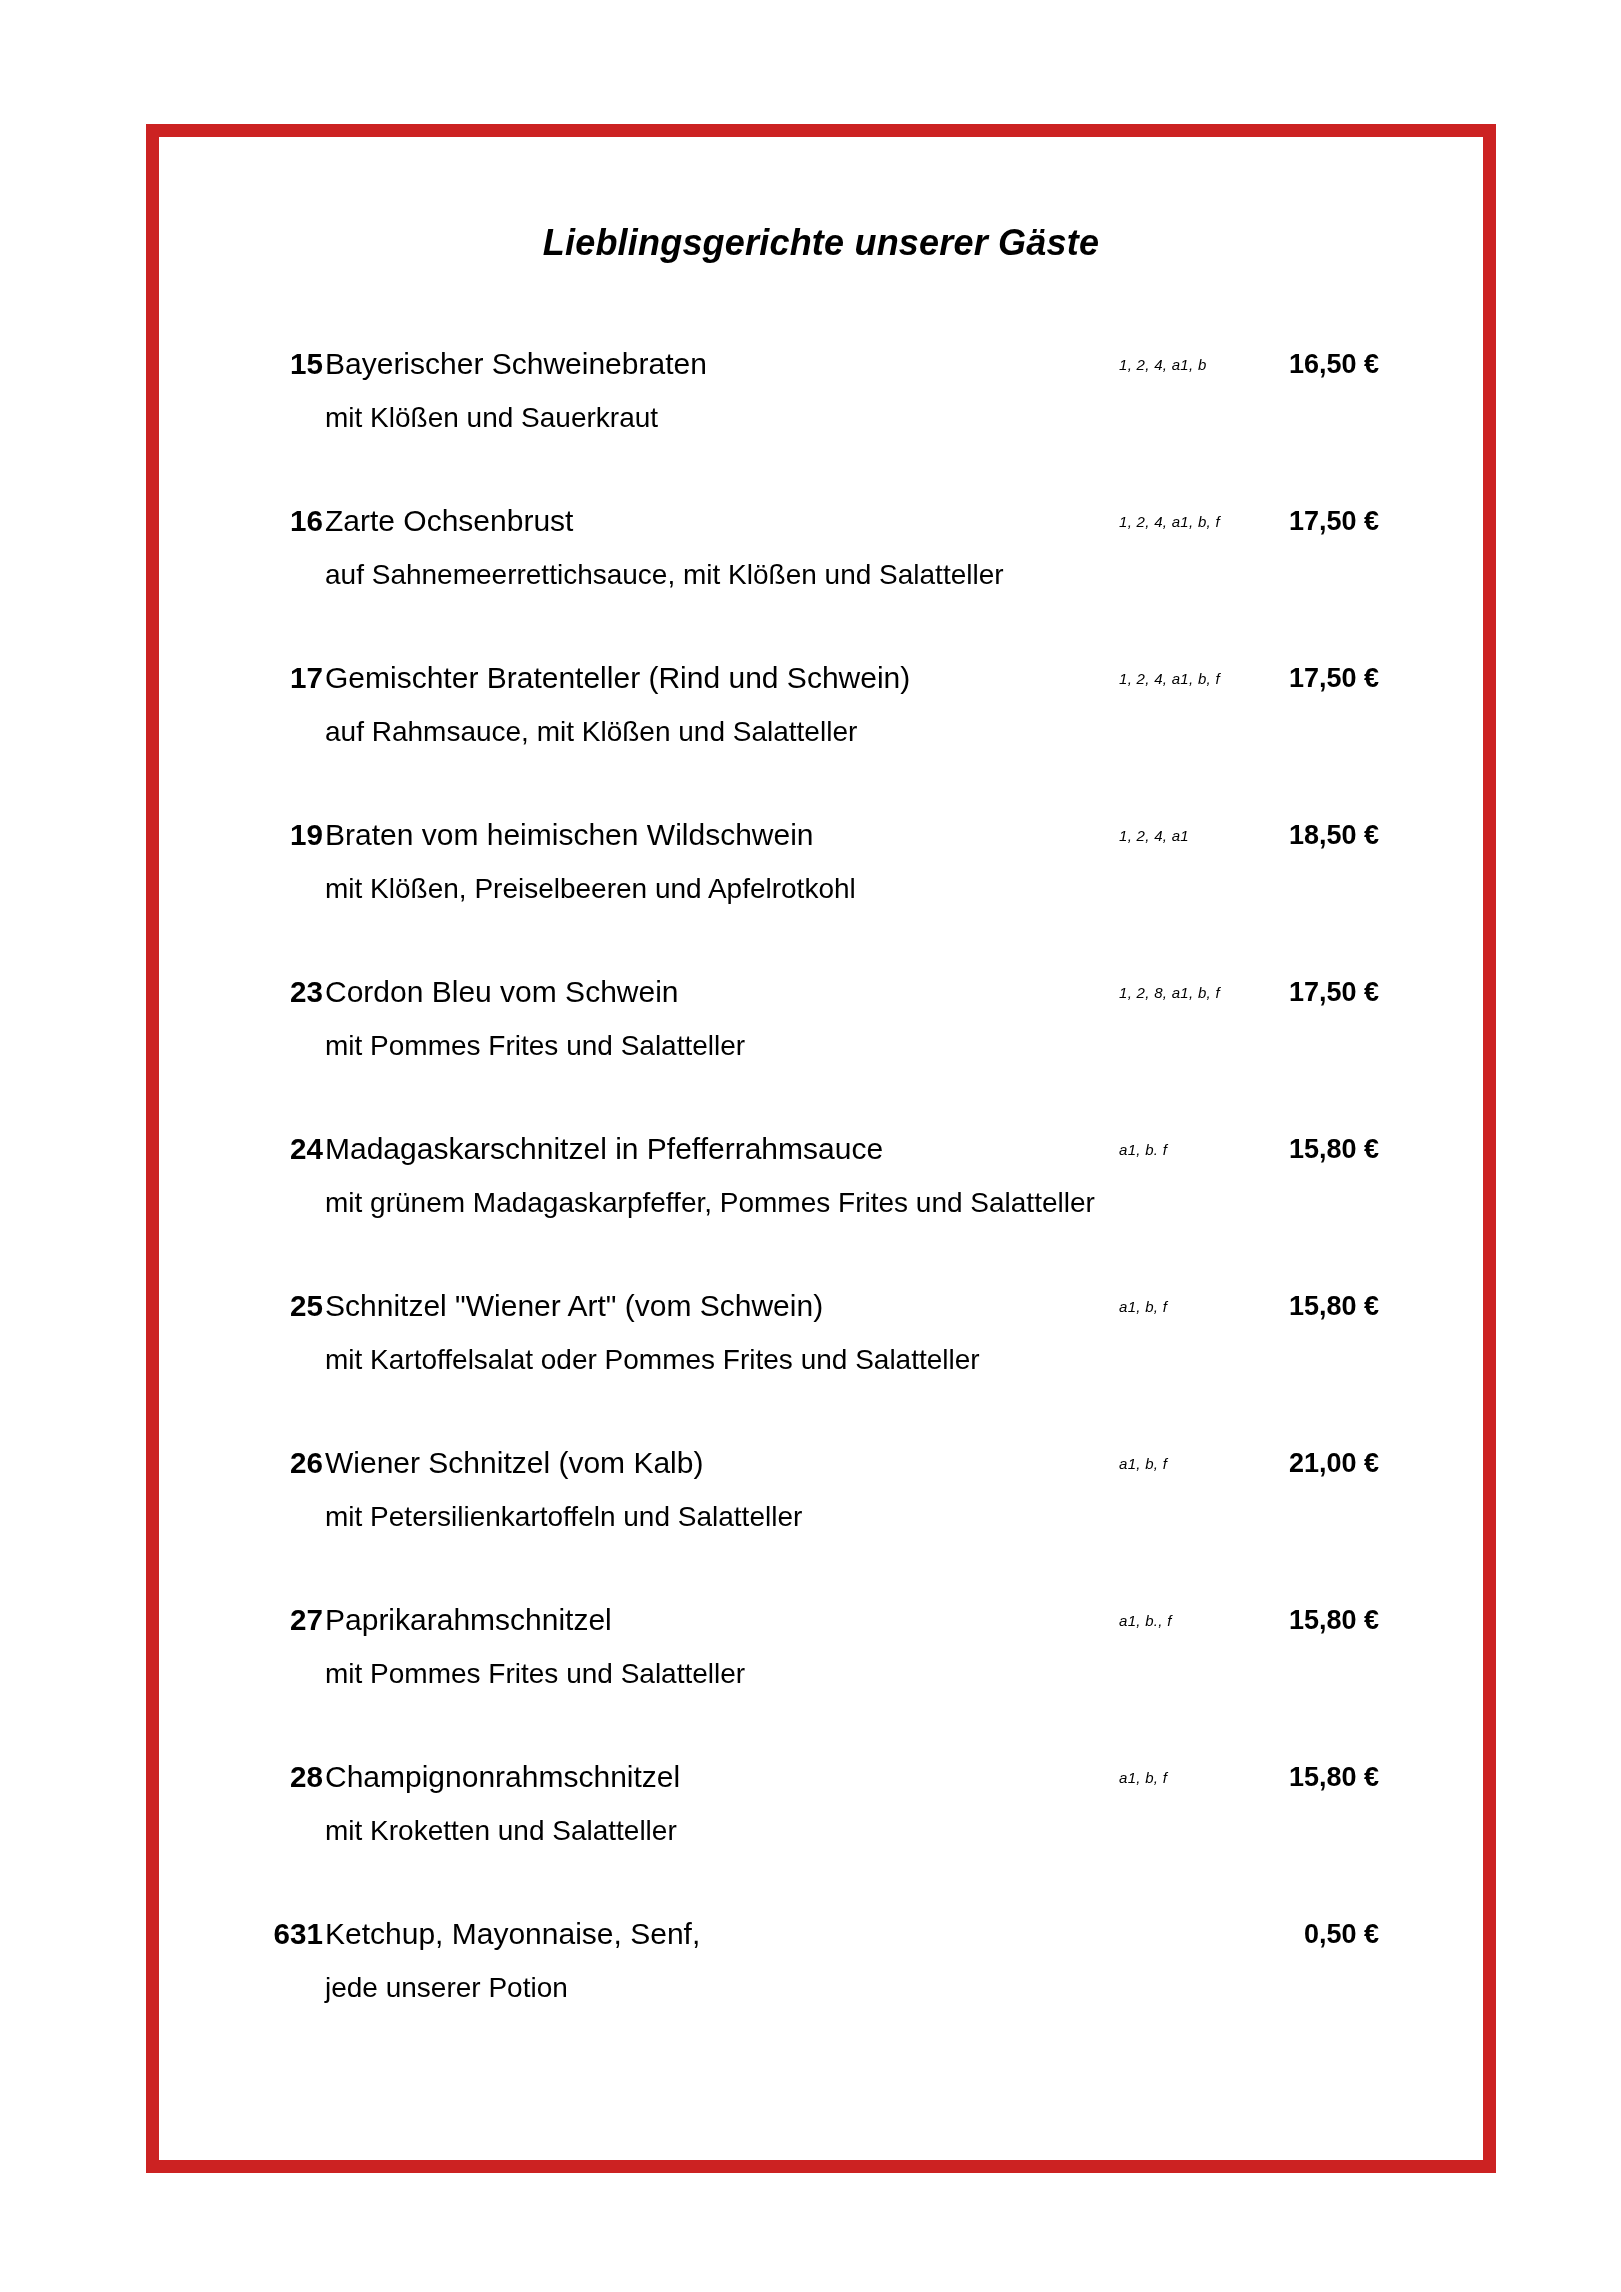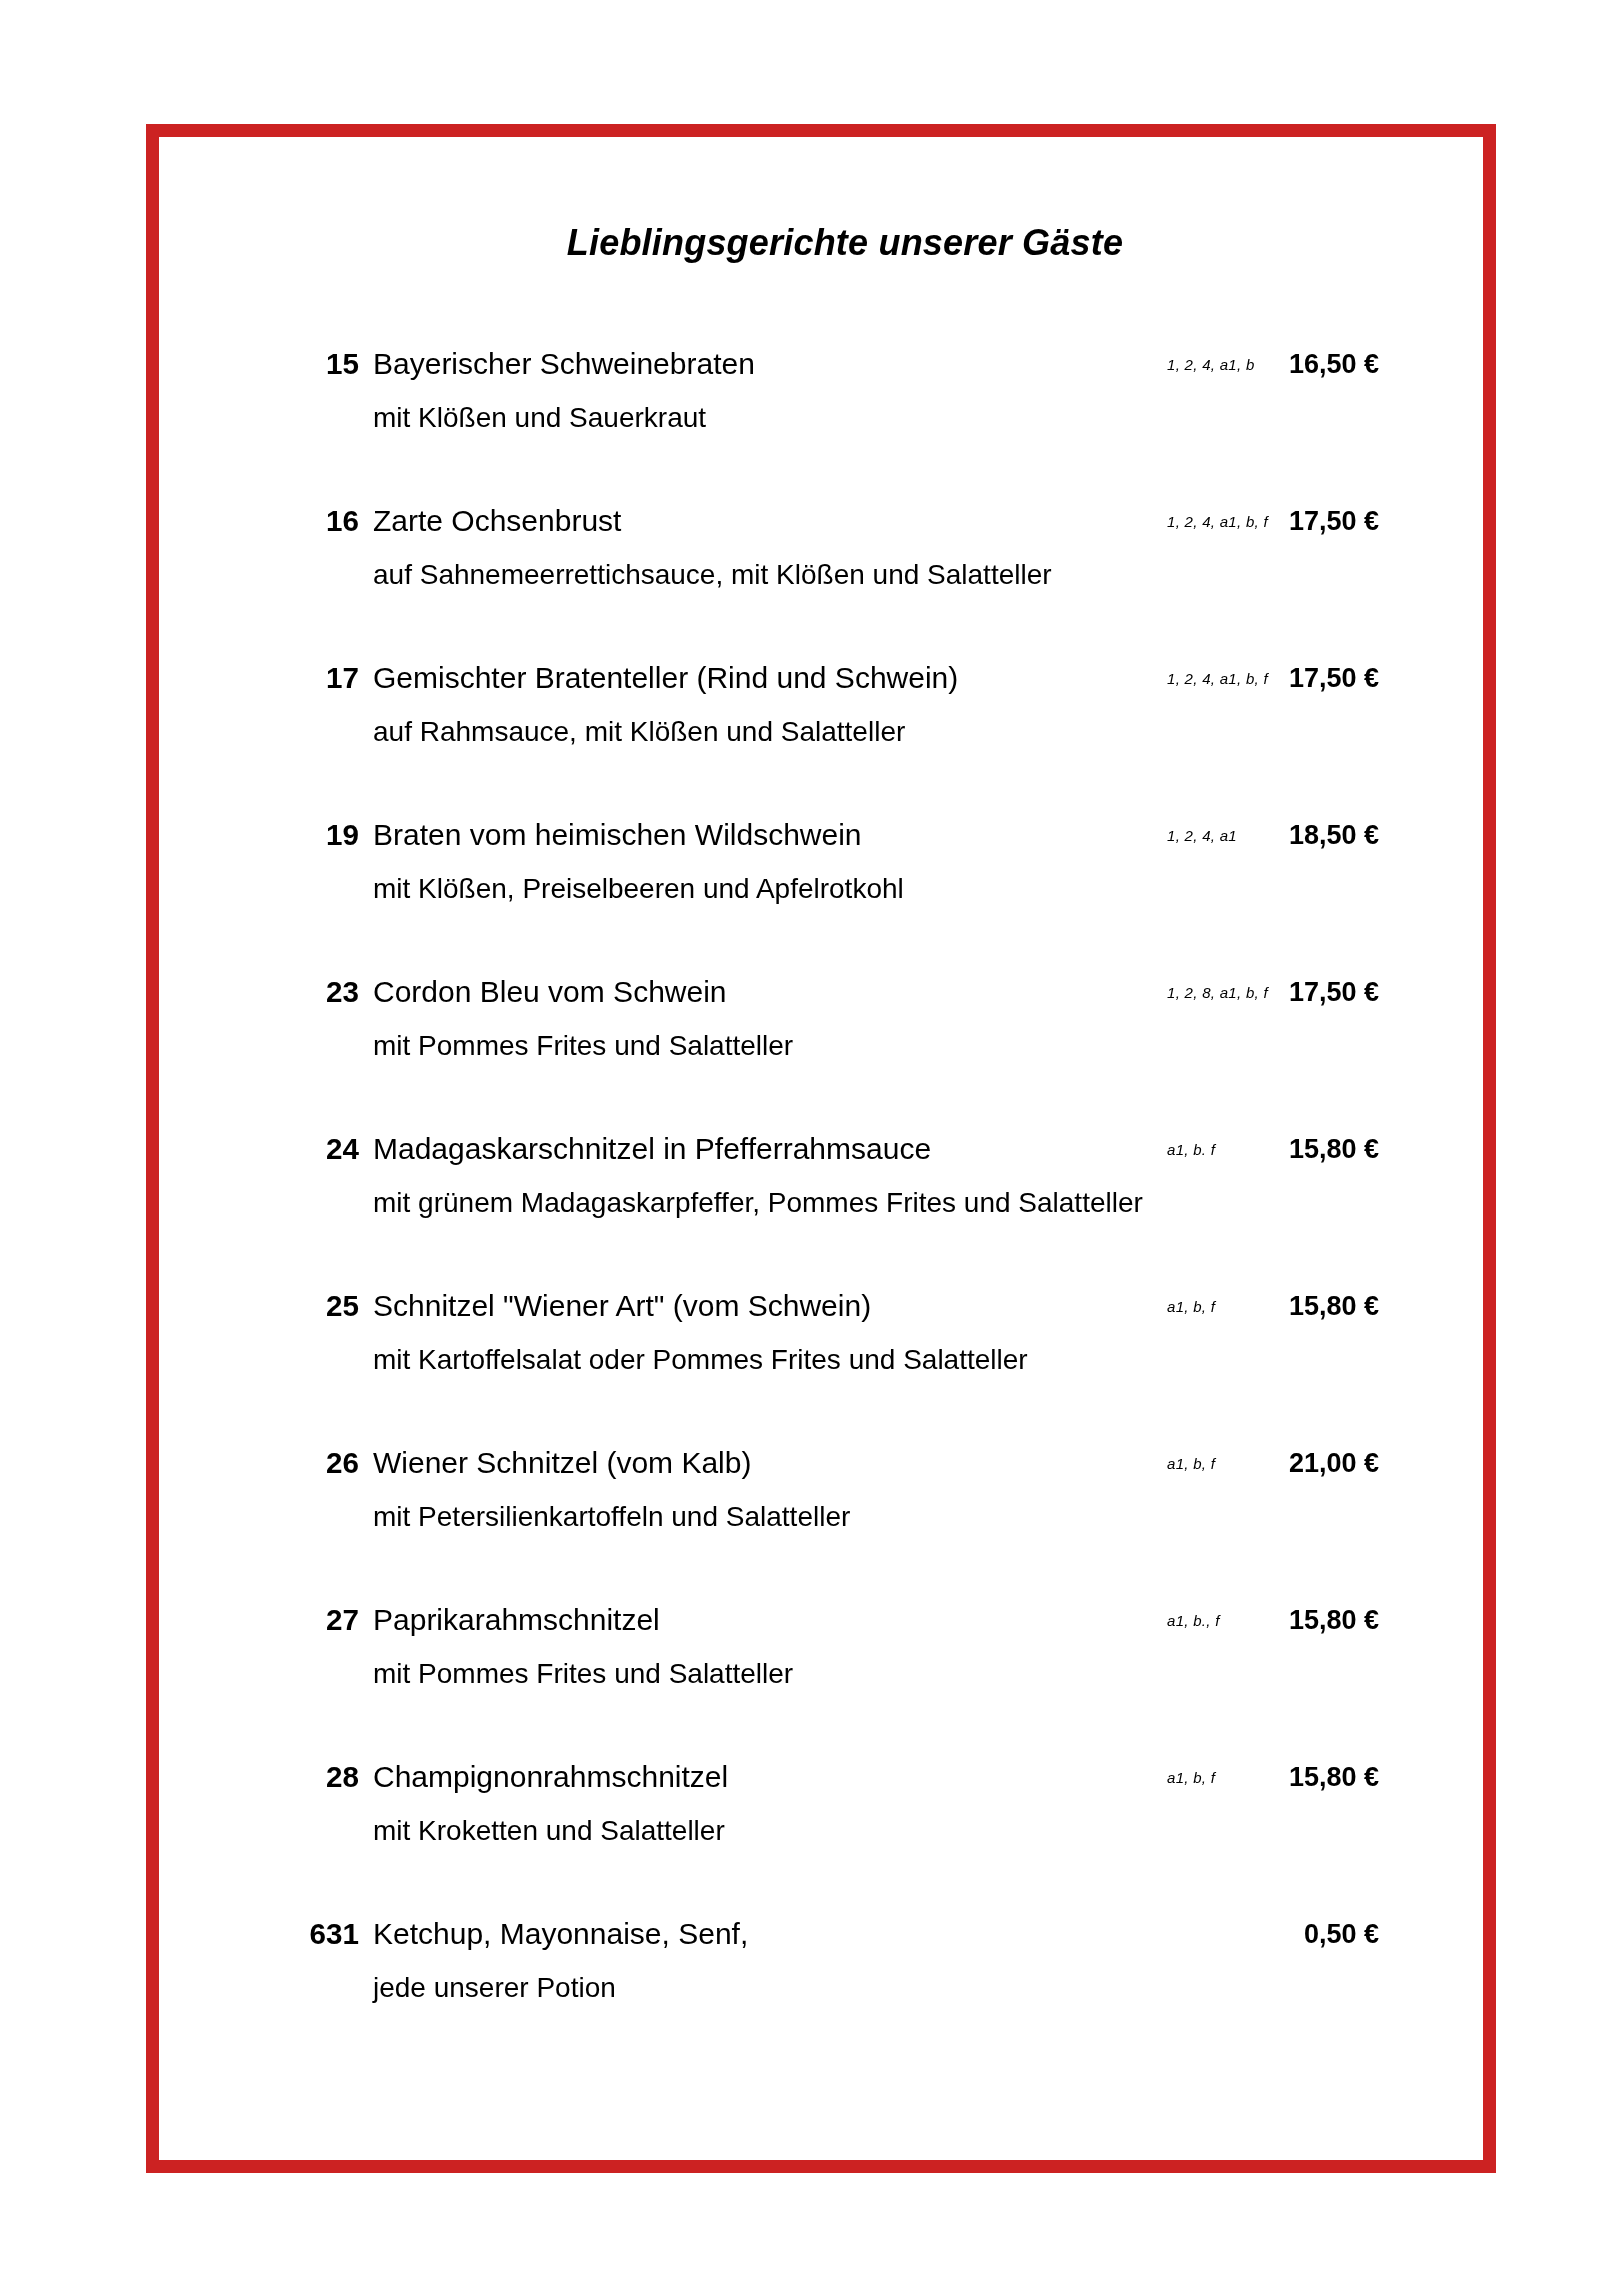--- a/index.html
+++ b/index.html
@@ -19,21 +19,20 @@
   
   #menu-frame {
     position: absolute;
     left: 146px;
     top: 124px;
     width: 1350px;   
     height: 2049px;  
     box-sizing: border-box;
     border: 13.4px solid #cc2222;
     background: #ffffff;
-    padding-left: 48px;
   }
 
   #menu-inner {
     position: relative;
     width: 100%;
     height: 100%;
     box-sizing: border-box;
   }
 
   
@@ -67,21 +66,21 @@
     height: 107px;
   }
 
   .item-main {
     position: relative;
     height: 36px;
   }
 
   .item-number {
     position: absolute;
-    left: 0;
+    left: 12px;
     width: 152px;
     top: 0;
     text-align: right;
     font-weight: bold;
     font-size: 29.6px;
     font-stretch: condensed;
     line-height: 36px;
   }
 
   .item-name {

